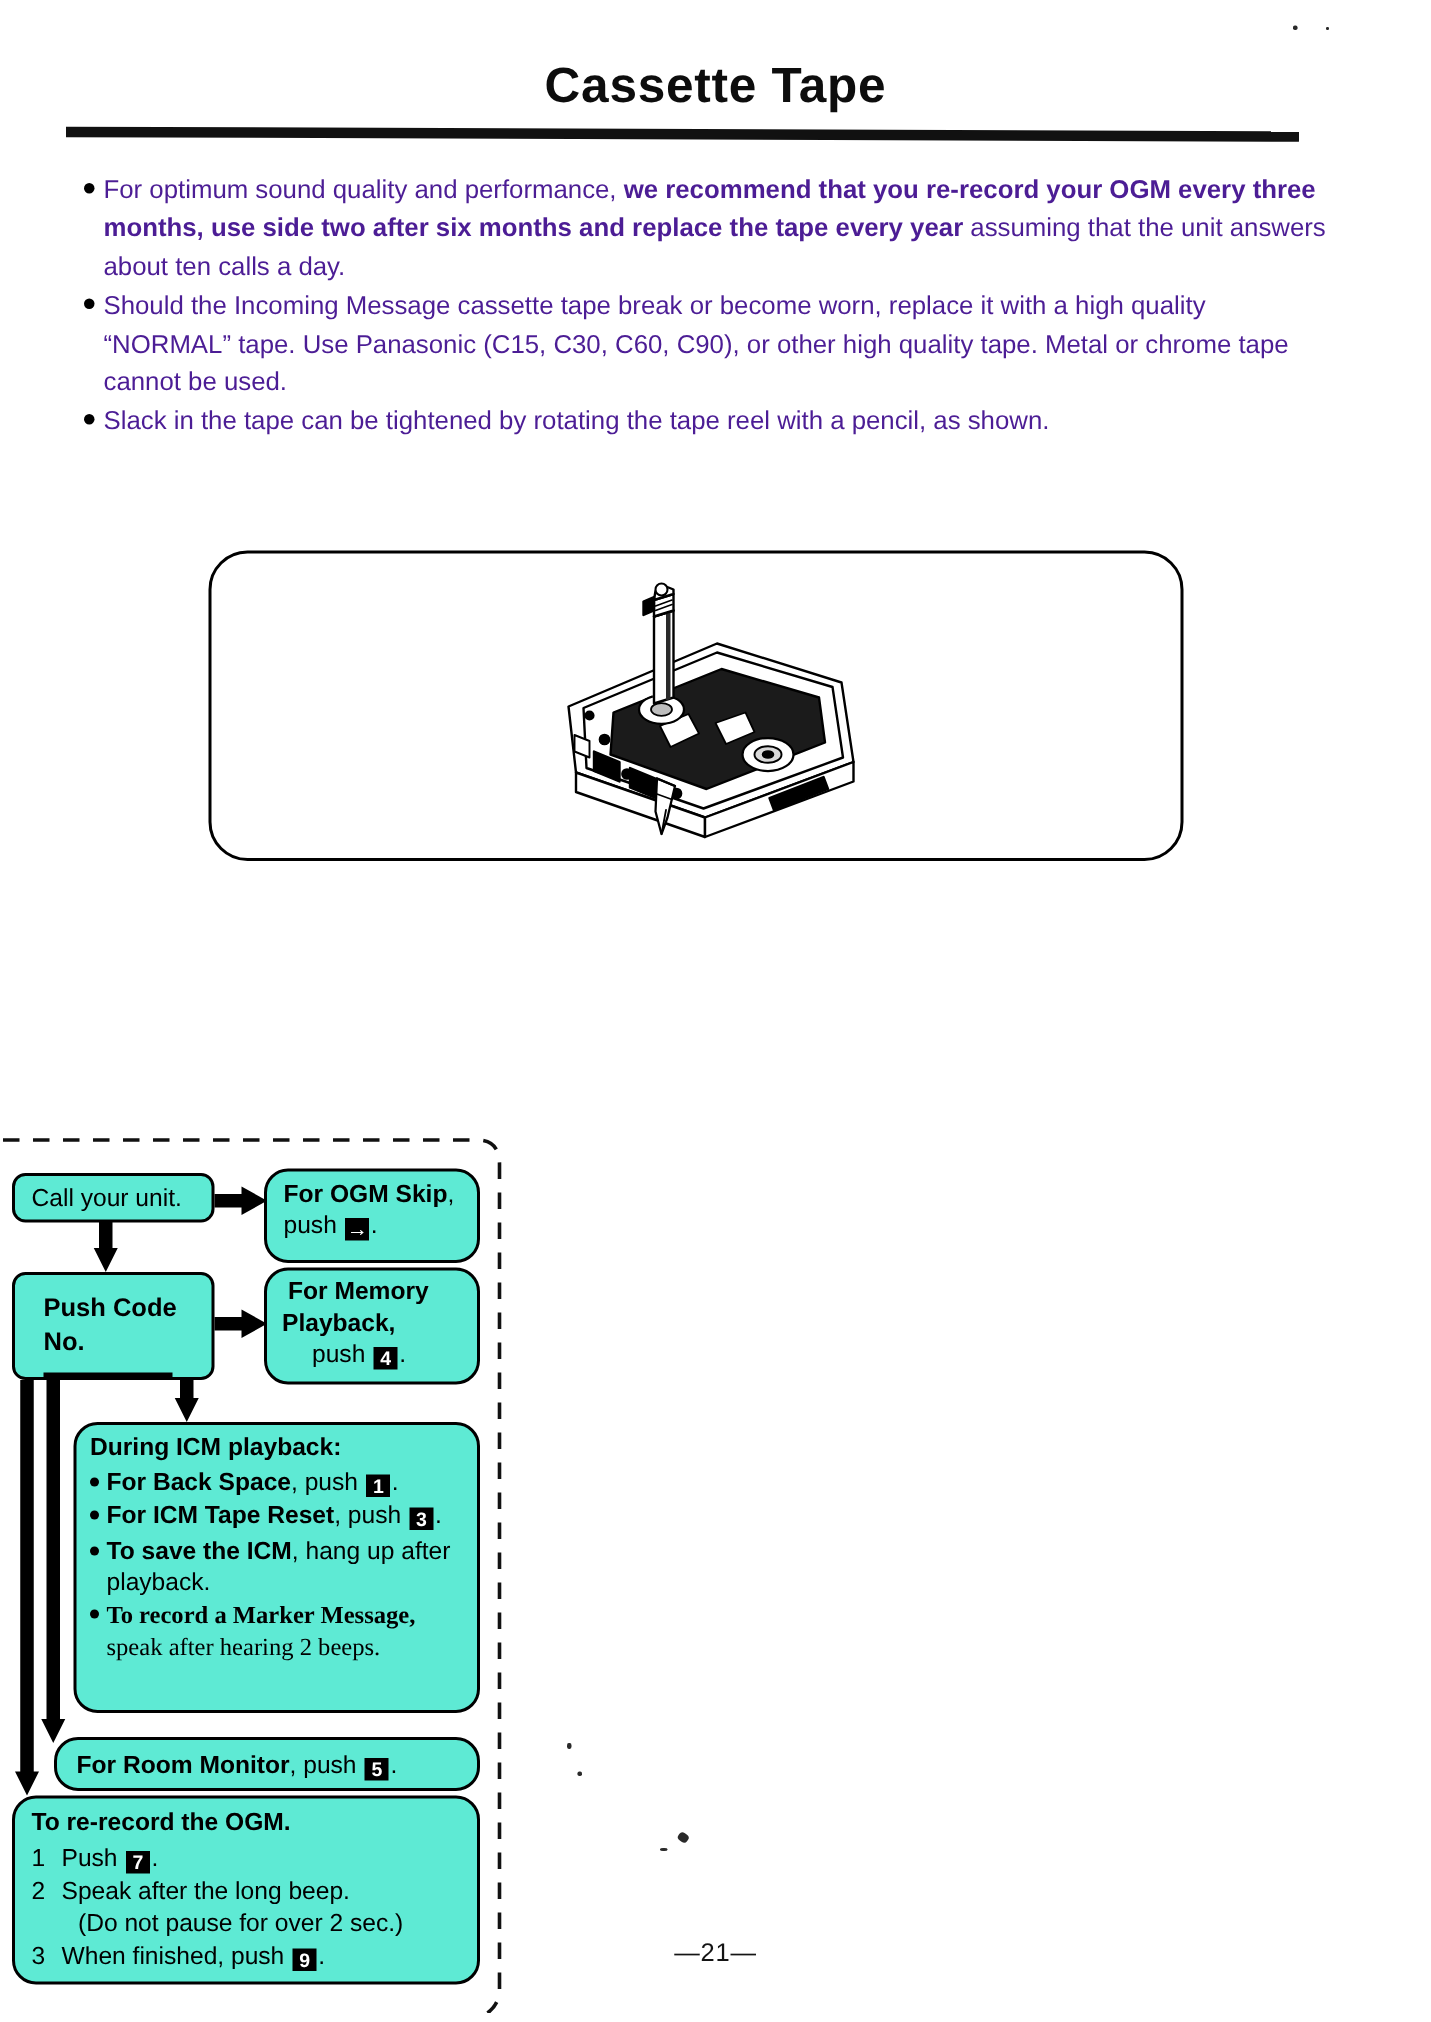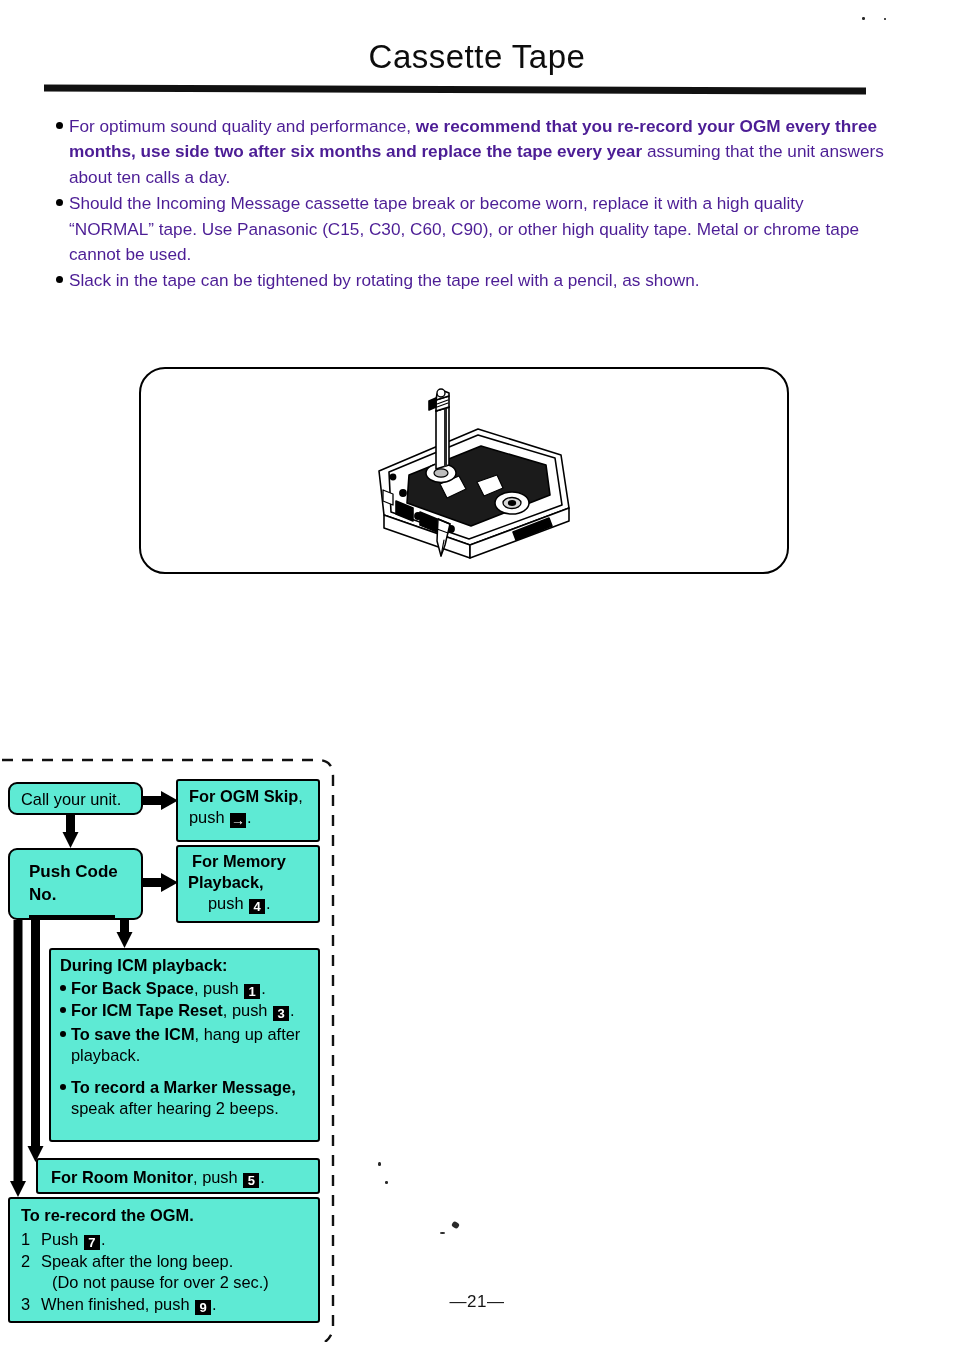--- a/index.html
+++ b/index.html
@@ -18,21 +18,21 @@
   }
 
   
   #page-title {
     position: absolute;
     left: 0;
     top: 38px;
     width: 954px;
     text-align: center;
     font-size: 33px;
-    font-weight: normal;
+    font-weight: bold;
     letter-spacing: 0.5px;
     color: #0d0d0d;
   }
   #title-rule {
     position: absolute;
     left: 44px;
     top: 86px;
     width: 822px;
     height: 7px;
     background: #111111;
@@ -103,21 +103,21 @@
   }
 
   .flow-box {
     position: absolute;
     box-sizing: border-box;
     border: 2.6px solid #000000;
     border-radius: 9px;
     background: #5eead4;
     color: #000000;
   }
-  .flow-box.round-lg { border-radius: 3px; }
+  .flow-box.round-lg { border-radius: 16px; }
 
   .fb-text {
     font-size: 16.4px;
     line-height: 21px;
     color: #000000;
   }
   .fb-bold { font-weight: bold; }
 
   
   .keycap {
@@ -346,21 +346,21 @@
       <span class="ib-dot"></span>
       <span class="fb-bold">For ICM Tape Reset</span><span>, push</span>
       <span class="keycap">3</span><span>.</span>
     </div>
 
     <div class="fb-text inner-bullet" style="margin-left:9px; margin-top:3px;">
       <span class="ib-dot"></span>
       <span class="fb-bold">To save the ICM</span><span>, hang up after playback.</span>
     </div>
 
-    <div class="fb-text inner-bullet" style="margin-left:9px; margin-top:11px;">
+    <div class="fb-text inner-bullet" style="margin-left:9px; margin-top:0;font-family:Liberation Serif, serif;">
       <span class="ib-dot"></span>
       <span class="fb-bold">To record a Marker Message,</span><span> speak after hearing 2 beeps.</span>
     </div>
   </div>
 
   <div class="flow-box round-lg" style="left:36px; top:406px; width:284px; height:36px;">
     <div class="fb-text" style="padding:7px 0 0 13px;">
       <span class="fb-bold">For Room Monitor</span><span>, push</span>
       <span class="keycap">5</span><span>.</span>
     </div>

